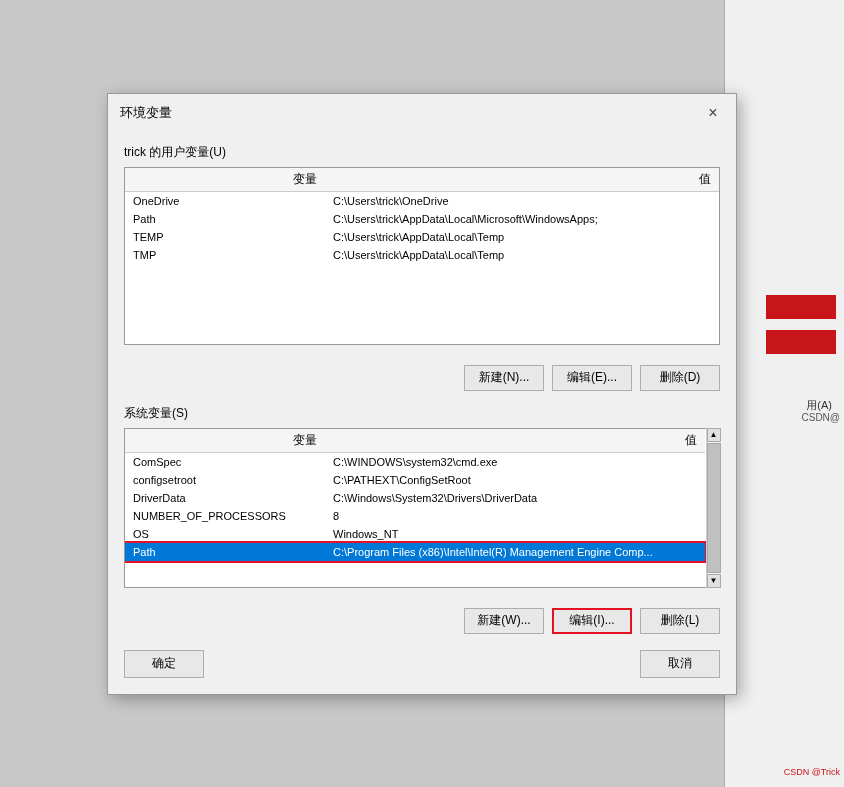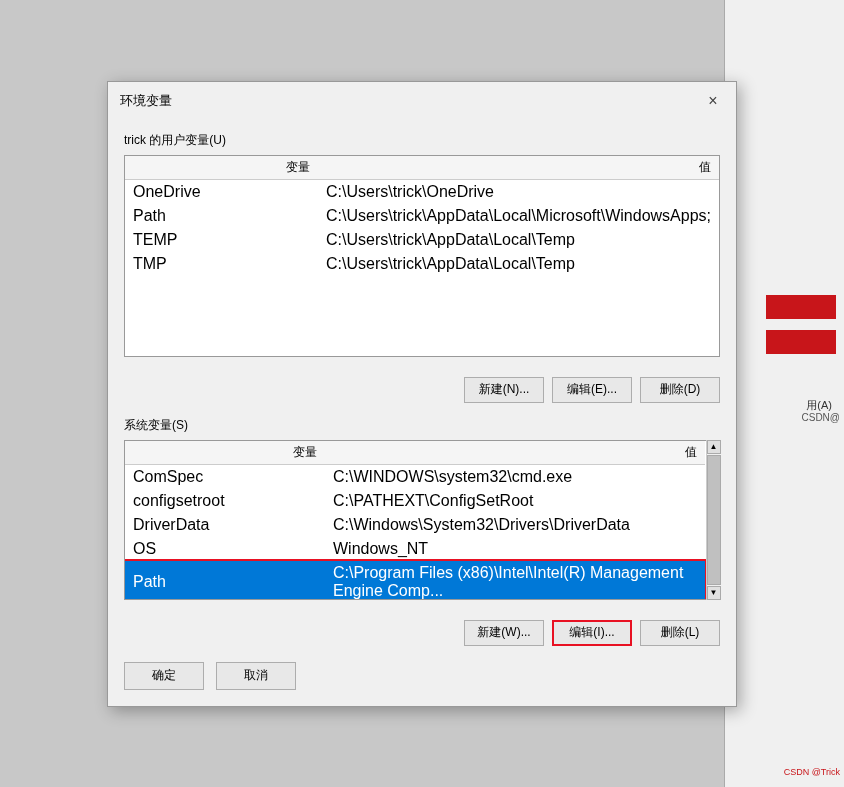--- a/index.html
+++ b/index.html
@@ -100,21 +100,21 @@
       background: #f5f5f5;
       border-bottom: 1px solid #ccc;
       text-align: right;
       padding: 3px 8px;
       font-weight: normal;
       font-size: 12px;
     }
 
     .env-table td {
       padding: 3px 8px;
-      font-size: 16px;
+      font-size: 11px;
       color: #000;
     }
 
     .empty-rows {
       height: 80px;
       background: white;
     }
 
     .btn-row {
       display: flex;
@@ -181,21 +181,21 @@
     .scrollbar-thumb {
       flex: 1;
       width: 14px;
       background: #c0c0c0;
       border: 1px solid #aaa;
       margin: 1px 0;
     }
 
     .bottom-btn-row {
       display: flex;
-      justify-content: flex-start;
+      justify-content: space-between;
       gap: 12px;
       margin-top: 16px;
     }
 
     .bottom-btn {
       min-width: 80px;
       height: 28px;
       padding: 0 16px;
       background: #e8e8e8;
       border: 1px solid #adadad;
@@ -292,20 +292,24 @@
                 </tr>
                 <tr>
                   <td>configsetroot</td>
                   <td>C:\PATHEXT\ConfigSetRoot</td>
                 </tr>
                 <tr>
                   <td>DriverData</td>
                   <td>C:\Windows\System32\Drivers\DriverData</td>
                 </tr>
                 <tr>
+                  <td>NUMBER_OF_PROCESSORS</td>
+                  <td>8</td>
+                </tr>
+                <tr>
                   <td>OS</td>
                   <td>Windows_NT</td>
                 </tr>
                 <tr class="path-row-highlight" style="outline: rgb(232, 17, 35) solid 2px;">
                   <td style="background: rgb(0, 120, 215); color: white;">Path</td>
                   <td style="background: rgb(0, 120, 215); color: white;">C:\Program Files (x86)\Intel\Intel(R) Management Engine Comp...</td>
                 </tr>
               </tbody>
           </table>
         </div>

